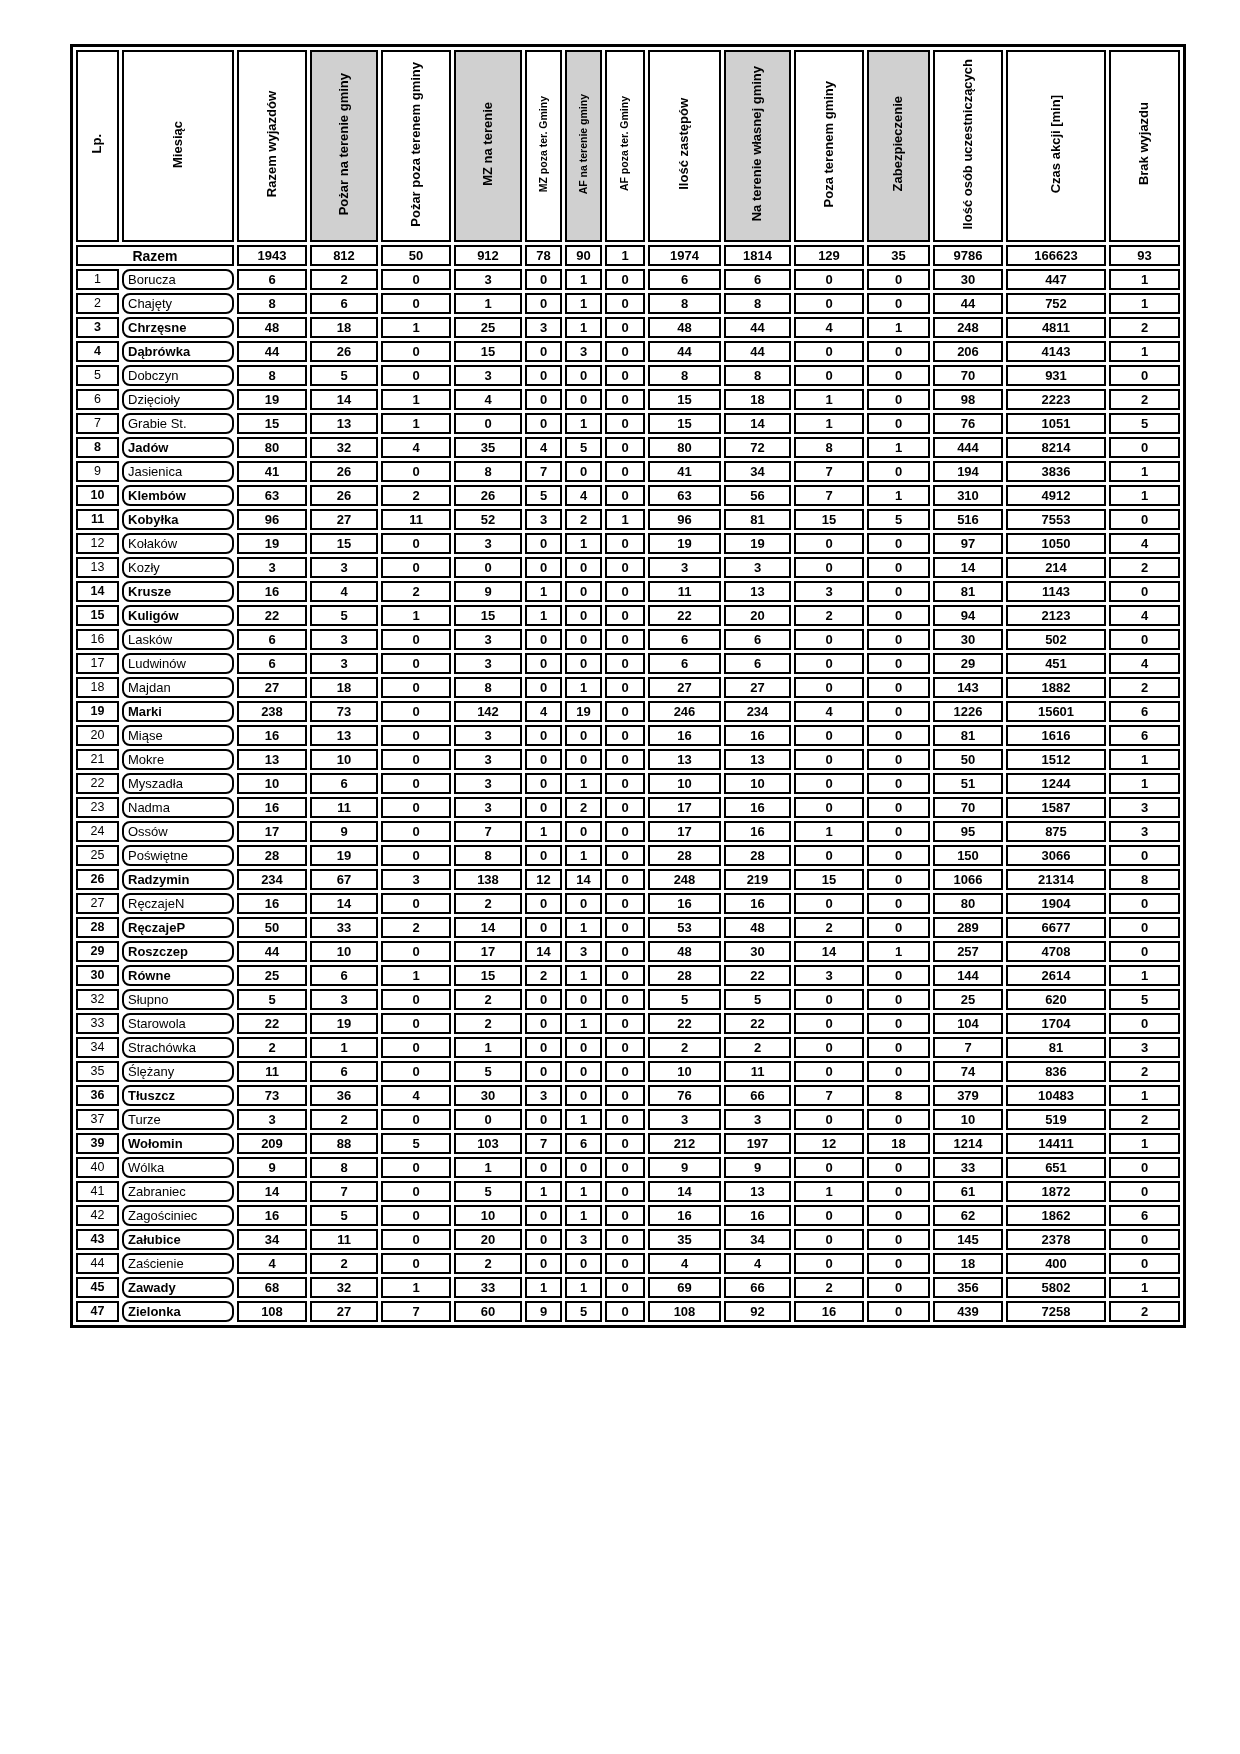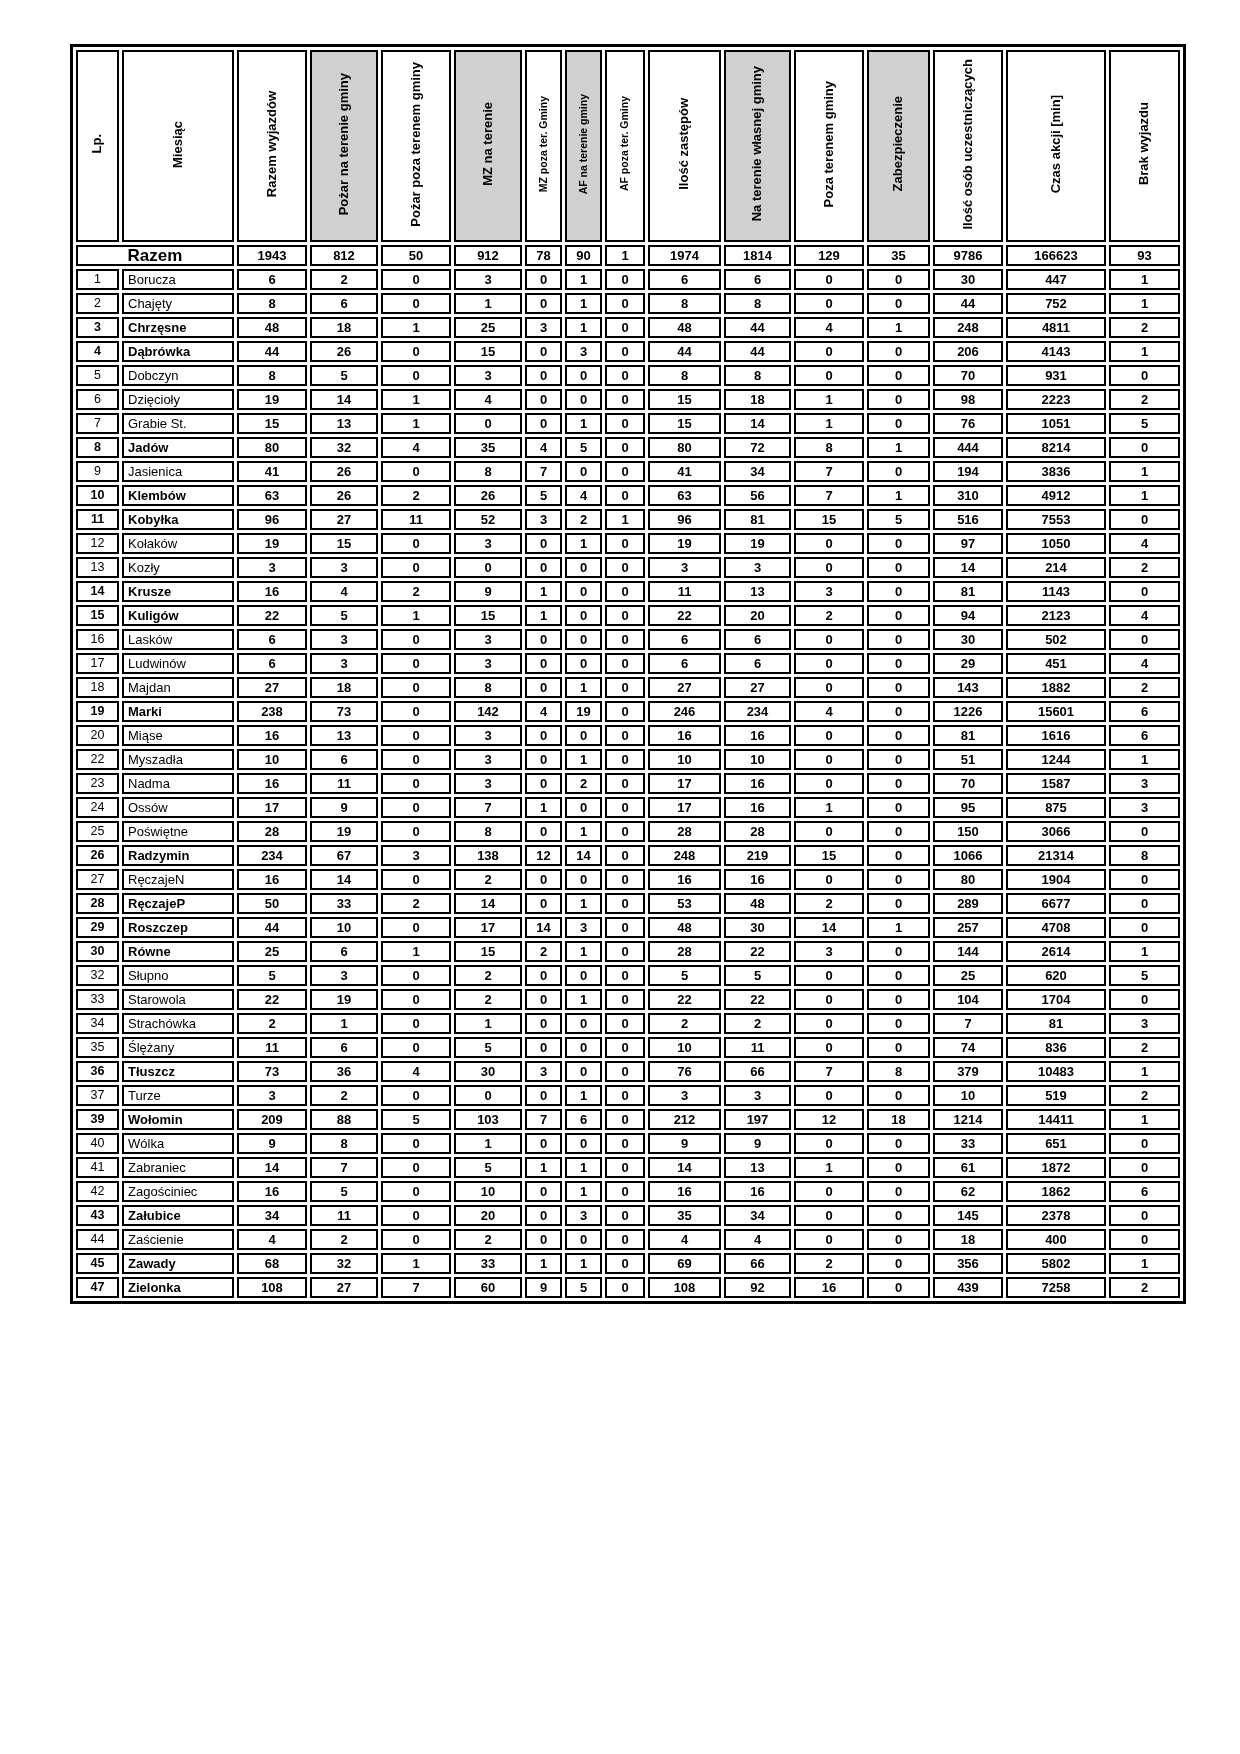--- a/index.html
+++ b/index.html
@@ -65,26 +65,27 @@
   tbody td.lp {
     font-weight: normal;
     font-size: 12.5px;
   }
   tbody td.name {
     text-align: left;
     padding-left: 4px;
     font-weight: normal;
     font-size: 13px;
     white-space: nowrap;
+    border-radius: 8px;
   }
   tbody tr.bold td.lp,
   tbody tr.bold td.name { font-weight: bold; }
   tbody td.sumlabel {
     font-weight: bold;
-    font-size: 17px;
+    font-size: 14px;
     text-align: center;
   }
 </style>
 </head>
 <body>
 
 <div class="sheet">
   <table class="stats">
     <colgroup>
         <col style="width: 43px;">
@@ -496,20 +497,38 @@
           <td>0</td>
           <td>16</td>
           <td>16</td>
           <td>0</td>
           <td>0</td>
           <td>81</td>
           <td>1616</td>
           <td>6</td>
         </tr>
         <tr class="">
+          <td class="lp">21</td>
+          <td class="name">Mokre</td>
+          <td>13</td>
+          <td>10</td>
+          <td>0</td>
+          <td>3</td>
+          <td>0</td>
+          <td>0</td>
+          <td>0</td>
+          <td>13</td>
+          <td>13</td>
+          <td>0</td>
+          <td>0</td>
+          <td>50</td>
+          <td>1512</td>
+          <td>1</td>
+        </tr>
+        <tr class="">
           <td class="lp">22</td>
           <td class="name">Myszadła</td>
           <td>10</td>
           <td>6</td>
           <td>0</td>
           <td>3</td>
           <td>0</td>
           <td>1</td>
           <td>0</td>
           <td>10</td>

